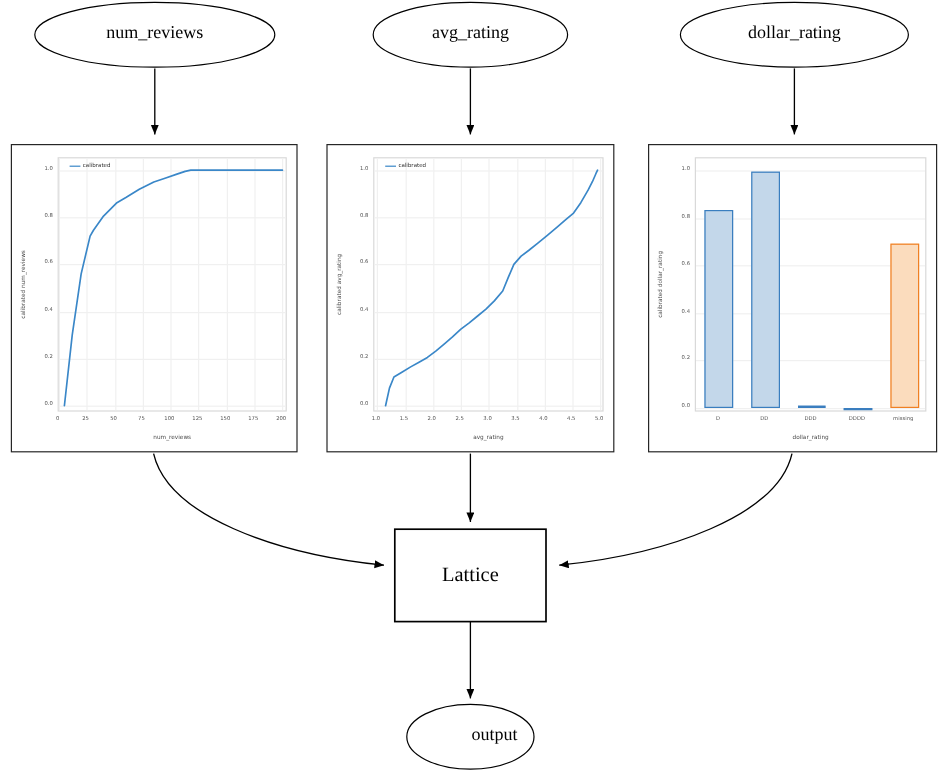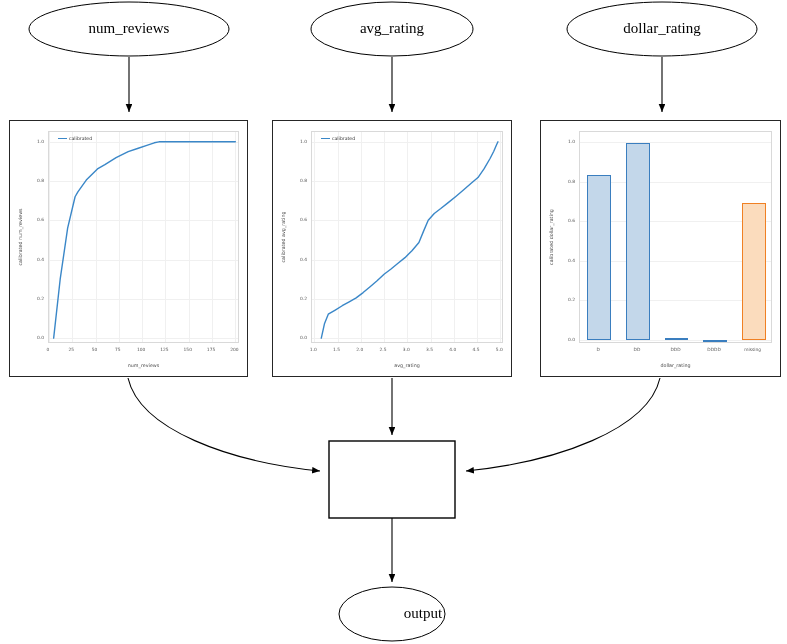--- a/index.html
+++ b/index.html
@@ -101,21 +101,22 @@
     <rect x="329" y="441" width="126" height="77" fill="#ffffff" stroke="#000000" stroke-width="1.4"></rect>
 
     <path d="M392,518 L392,582" fill="none" stroke="#000000" stroke-width="1.1" marker-end="url(#ah)"></path>
 
     <ellipse cx="392" cy="614" rx="53" ry="27" fill="#ffffff" stroke="#000000" stroke-width="1"></ellipse>
   </svg>
 
   <div class="node-label" style="left:29px;top:20px;width:200px;">num_reviews</div>
   <div class="node-label" style="left:311px;top:20px;width:162px;">avg_rating</div>
   <div class="node-label" style="left:567px;top:20px;width:190px;">dollar_rating</div>
-  <div class="node-label" style="left:338px;top:605px;width:106px;padding-left:32px;">output</div>
+  <div class="node-label" style="left:329px;top:469px;width:126px;font-size:17px;">Lattice</div>
+  <div class="node-label" style="left:327px;top:605px;width:106px;padding-left:32px;">output</div>
 
   <div class="plot" style="left:9px;top:120px;width:239px;height:257px;">
     <div class="plot-inner" id="p0">
         <div class="axes" style="left:38px;top:10px;width:191px;height:212px;">
           <div class="gridline h" style="top:206.11111111111111px;"></div>
           <div class="gridline h" style="top:166.85185185185185px;"></div>
           <div class="gridline h" style="top:127.5925925925926px;"></div>
           <div class="gridline h" style="top:88.33333333333334px;"></div>
           <div class="gridline h" style="top:49.074074074074076px;"></div>
           <div class="gridline h" style="top:9.81481481481481px;"></div>

